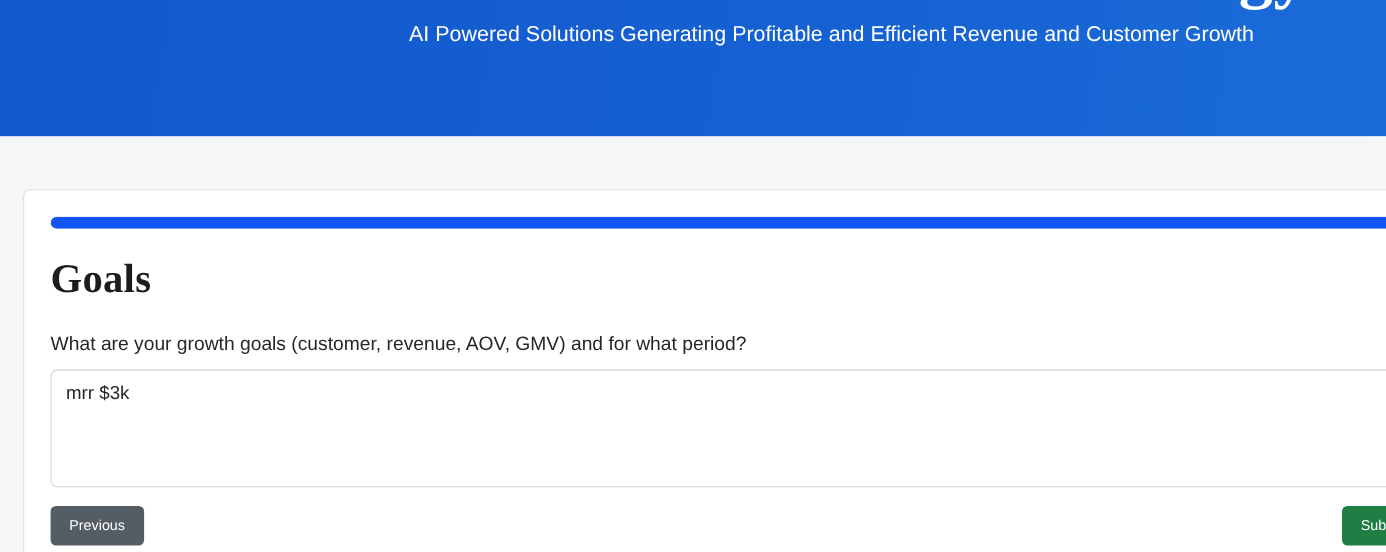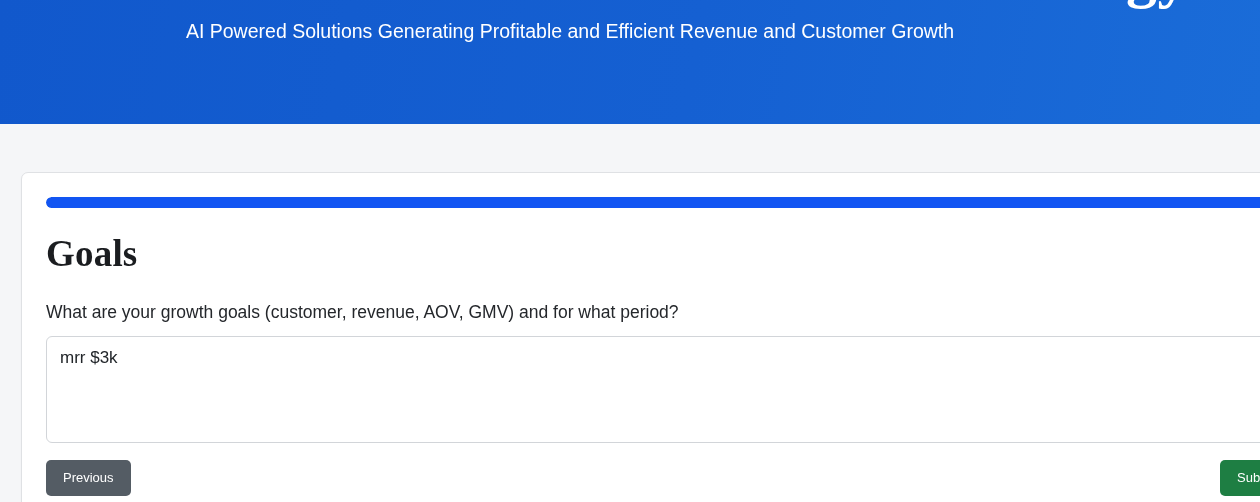--- a/index.html
+++ b/index.html
@@ -36,21 +36,21 @@
     line-height: 1;
     white-space: nowrap;
     margin: 0;
     padding-left: 580px;
   }
   .brand-tagline {
     position: absolute;
     left: 0;
     right: 0;
     top: 18px;
-    text-align: center;
+    text-align: right;
     color: #ffffff;
     font-size: 19.5px;
     font-weight: 400;
     line-height: 26px;
     white-space: nowrap;
     padding-right: 120px;
   }
 
   
   .page-area {

